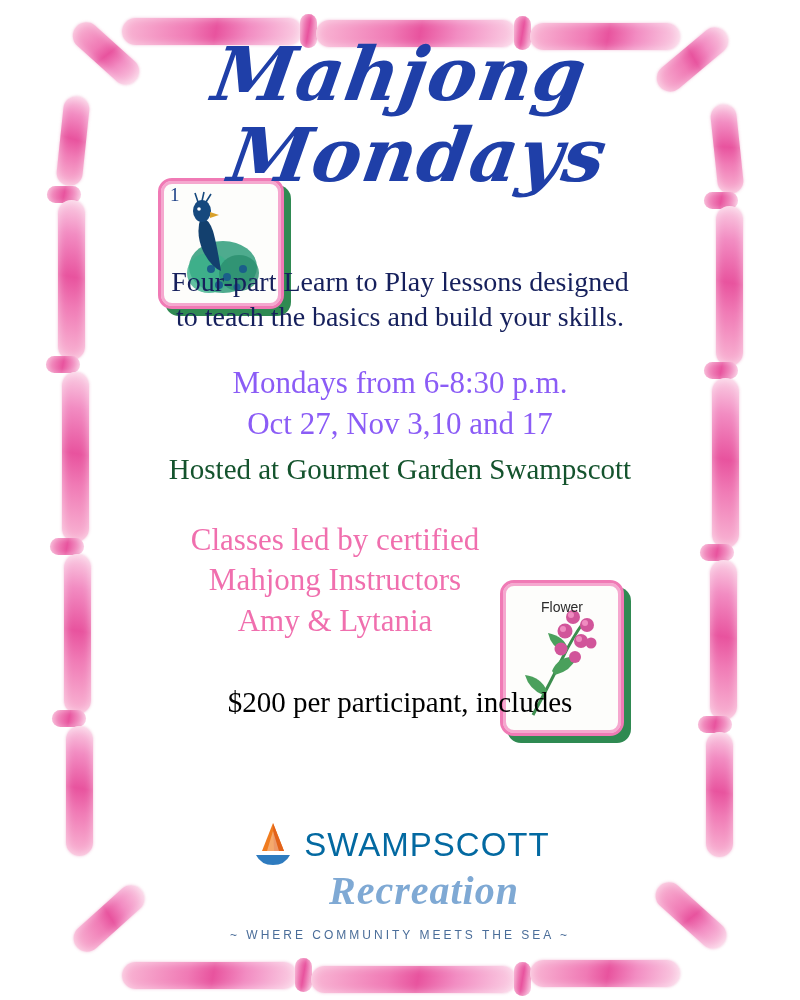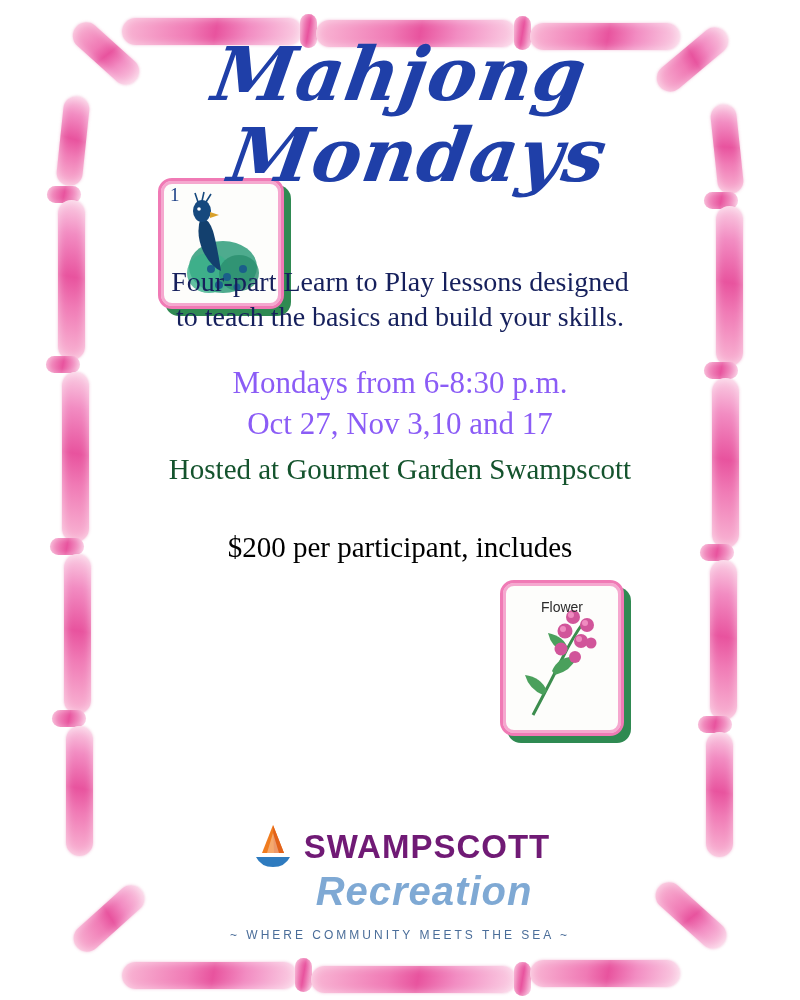--- a/index.html
+++ b/index.html
@@ -156,27 +156,27 @@
     bottom: 58px;
     text-align: center;
   }
   .logo-row {
     display: inline-flex;
     align-items: center;
     gap: 8px;
   }
   .logo-word {
     font-family: "Liberation Sans", sans-serif;
-    font-weight: bold;
+    font-weight: normal;
     font-size: 33px;
     letter-spacing: 1px;
-    color: #701a75;
+    color: #0369a1;
   }
   .logo-script {
-    font-family: Liberation Sans, sans-serif;
+    font-family: Liberation Serif, serif;
     font-style: italic;
     font-weight: bold;
     font-size: 40px;
     color: #7fa9d4;
     letter-spacing: 1px;
     margin-top: -6px;
     margin-left: 48px;
   }
   .logo-tag {
     font-family: "Liberation Sans", sans-serif;
@@ -288,20 +288,25 @@
       <div>Four-part Learn to Play lessons designed</div>
       <div>to teach the basics and build your skills.</div>
     </div>
 
     <div class="when">
       <div>Mondays from 6-8:30 p.m.</div>
       <div>Oct 27, Nov 3,10 and 17</div>
     </div>
     <div class="where">Hosted at Gourmet Garden Swampscott</div>
 
+    <div class="instructors">
+      <div>Classes led by certified</div>
+      <div>Mahjong Instructors</div>
+      <div>Amy &amp; Lytania</div>
+    </div>
 
     <div class="price">
       <div>$200 per participant, includes</div>
     </div>
   </div>
 
   <div class="logo">
     <div class="logo-row">
       <svg width="46" height="48" viewBox="0 0 46 48">
         <path d="M23 2 L34 30 L12 30 Z" fill="#f07c1f"></path>

